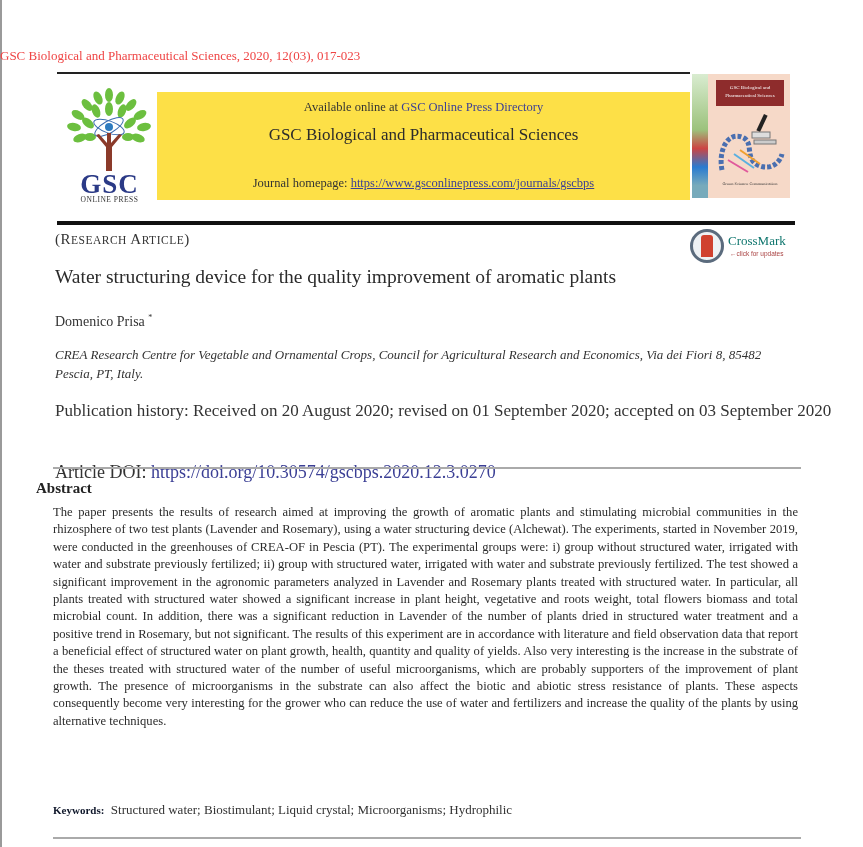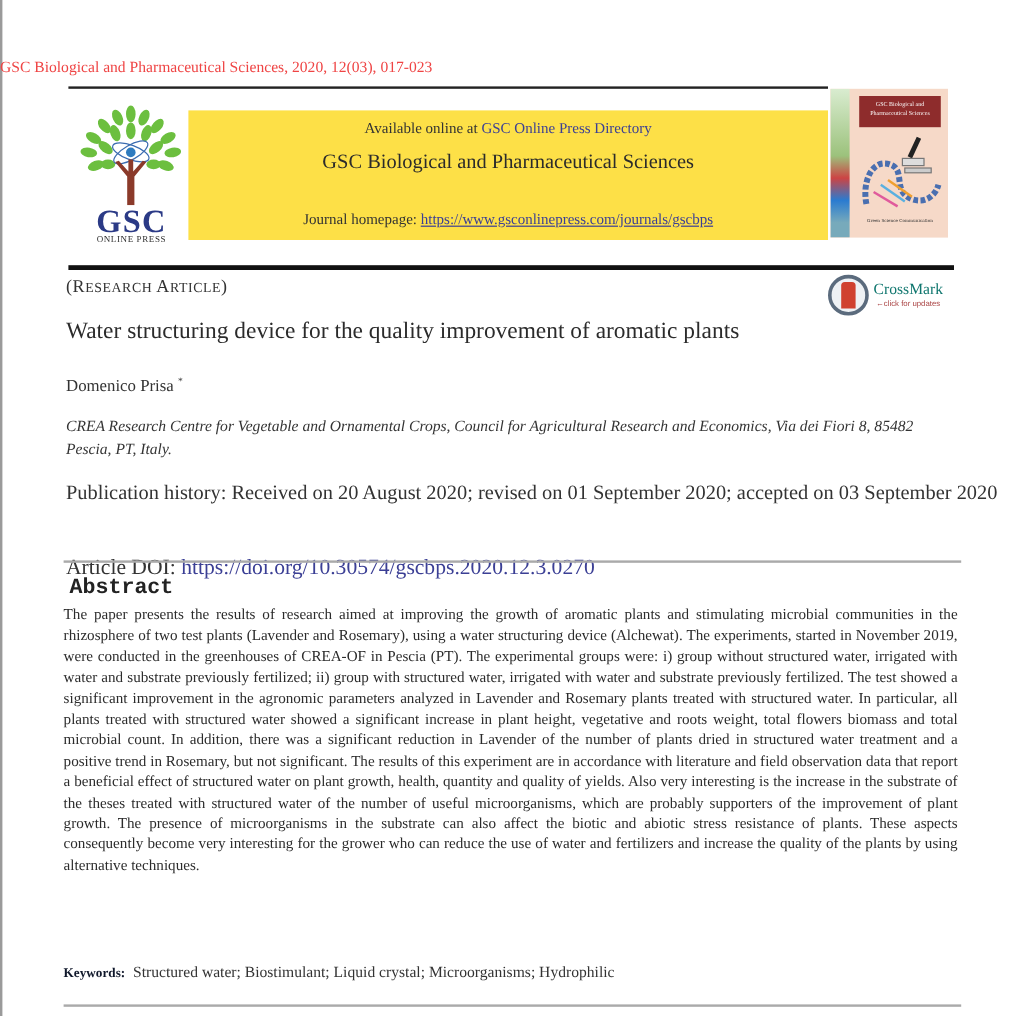--- a/index.html
+++ b/index.html
@@ -32,21 +32,21 @@
   .crossmark .cm-title{position:absolute;left:38px;top:4px;font-family:Liberation Serif, serif;font-size:13px;color:#0f766e;}
   .crossmark .cm-sub{position:absolute;left:40px;top:21px;font-size:6.5px;color:#aa4444;font-family:"Liberation Sans",sans-serif;}
   .title{left:55px;top:266px;font-size:19.5px;color:#2b2b2b;font-family:"Liberation Serif",serif;}
   .author{left:55px;top:313px;font-size:14px;color:#333;font-family:"Liberation Serif",serif;}
   .author sup{font-size:8px;}
   .affil{left:55px;top:345px;width:740px;font-size:13px;line-height:19px;font-style:italic;color:#333;font-family:"Liberation Serif",serif;}
   .history{left:55px;top:401px;font-size:17px;color:#333;font-family:"Liberation Serif",serif;}
   .doi{left:55px;top:434px;font-size:18px;color:#333;font-family:"Liberation Serif",serif;margin-top:28px;}
   .doi .lnk{color:#3b3f95;}
   .rule-grey{left:53px;width:748px;height:2px;background:#aaa;}
-  .abstract-h{left:58px;top:480px;font-size:18px;font-weight:bold;color:#222;font-family:Liberation Mono, monospace;}
+  .abstract-h{left:36px;top:480px;font-size:15px;font-weight:bold;color:#222;font-family:Liberation Serif, serif;}
   .abstract{left:53px;top:504px;width:745px;font-size:12.6px;line-height:17.4px;text-align:justify;color:#2b2b2b;font-family:"Liberation Serif",serif;}
   .keywords{left:53px;top:802px;font-size:13px;color:#333;font-family:"Liberation Serif",serif;}
   .keywords b{font-size:11px;color:#0f172a;}
 </style>
 </head>
 <body>
 
 <div class="left-border"></div>
 
 <div class="abs journal-cite">GSC Biological and Pharmaceutical Sciences, 2020, 12(03), 017-023</div>

